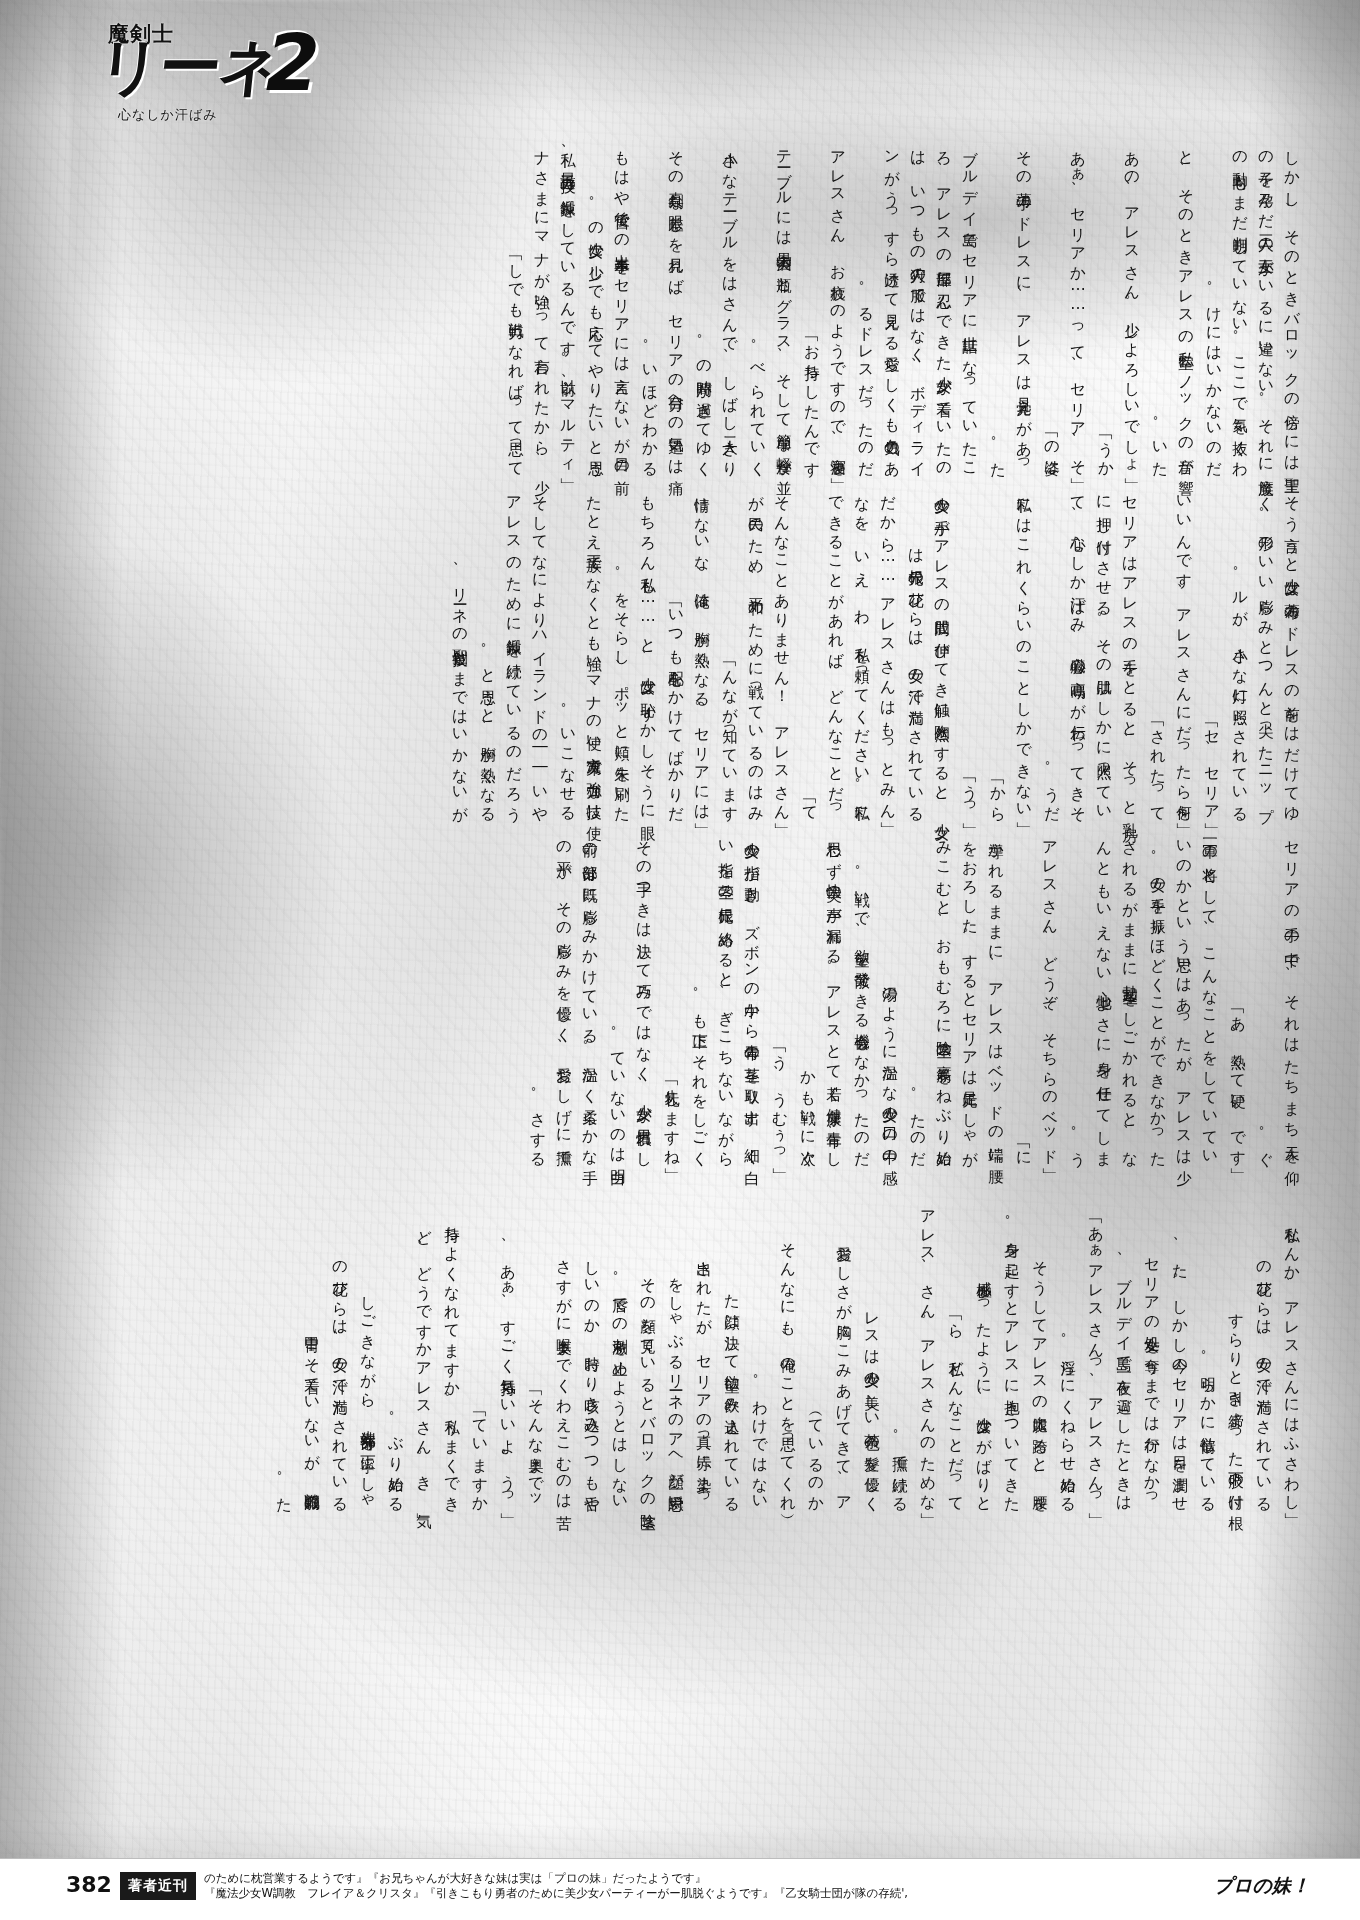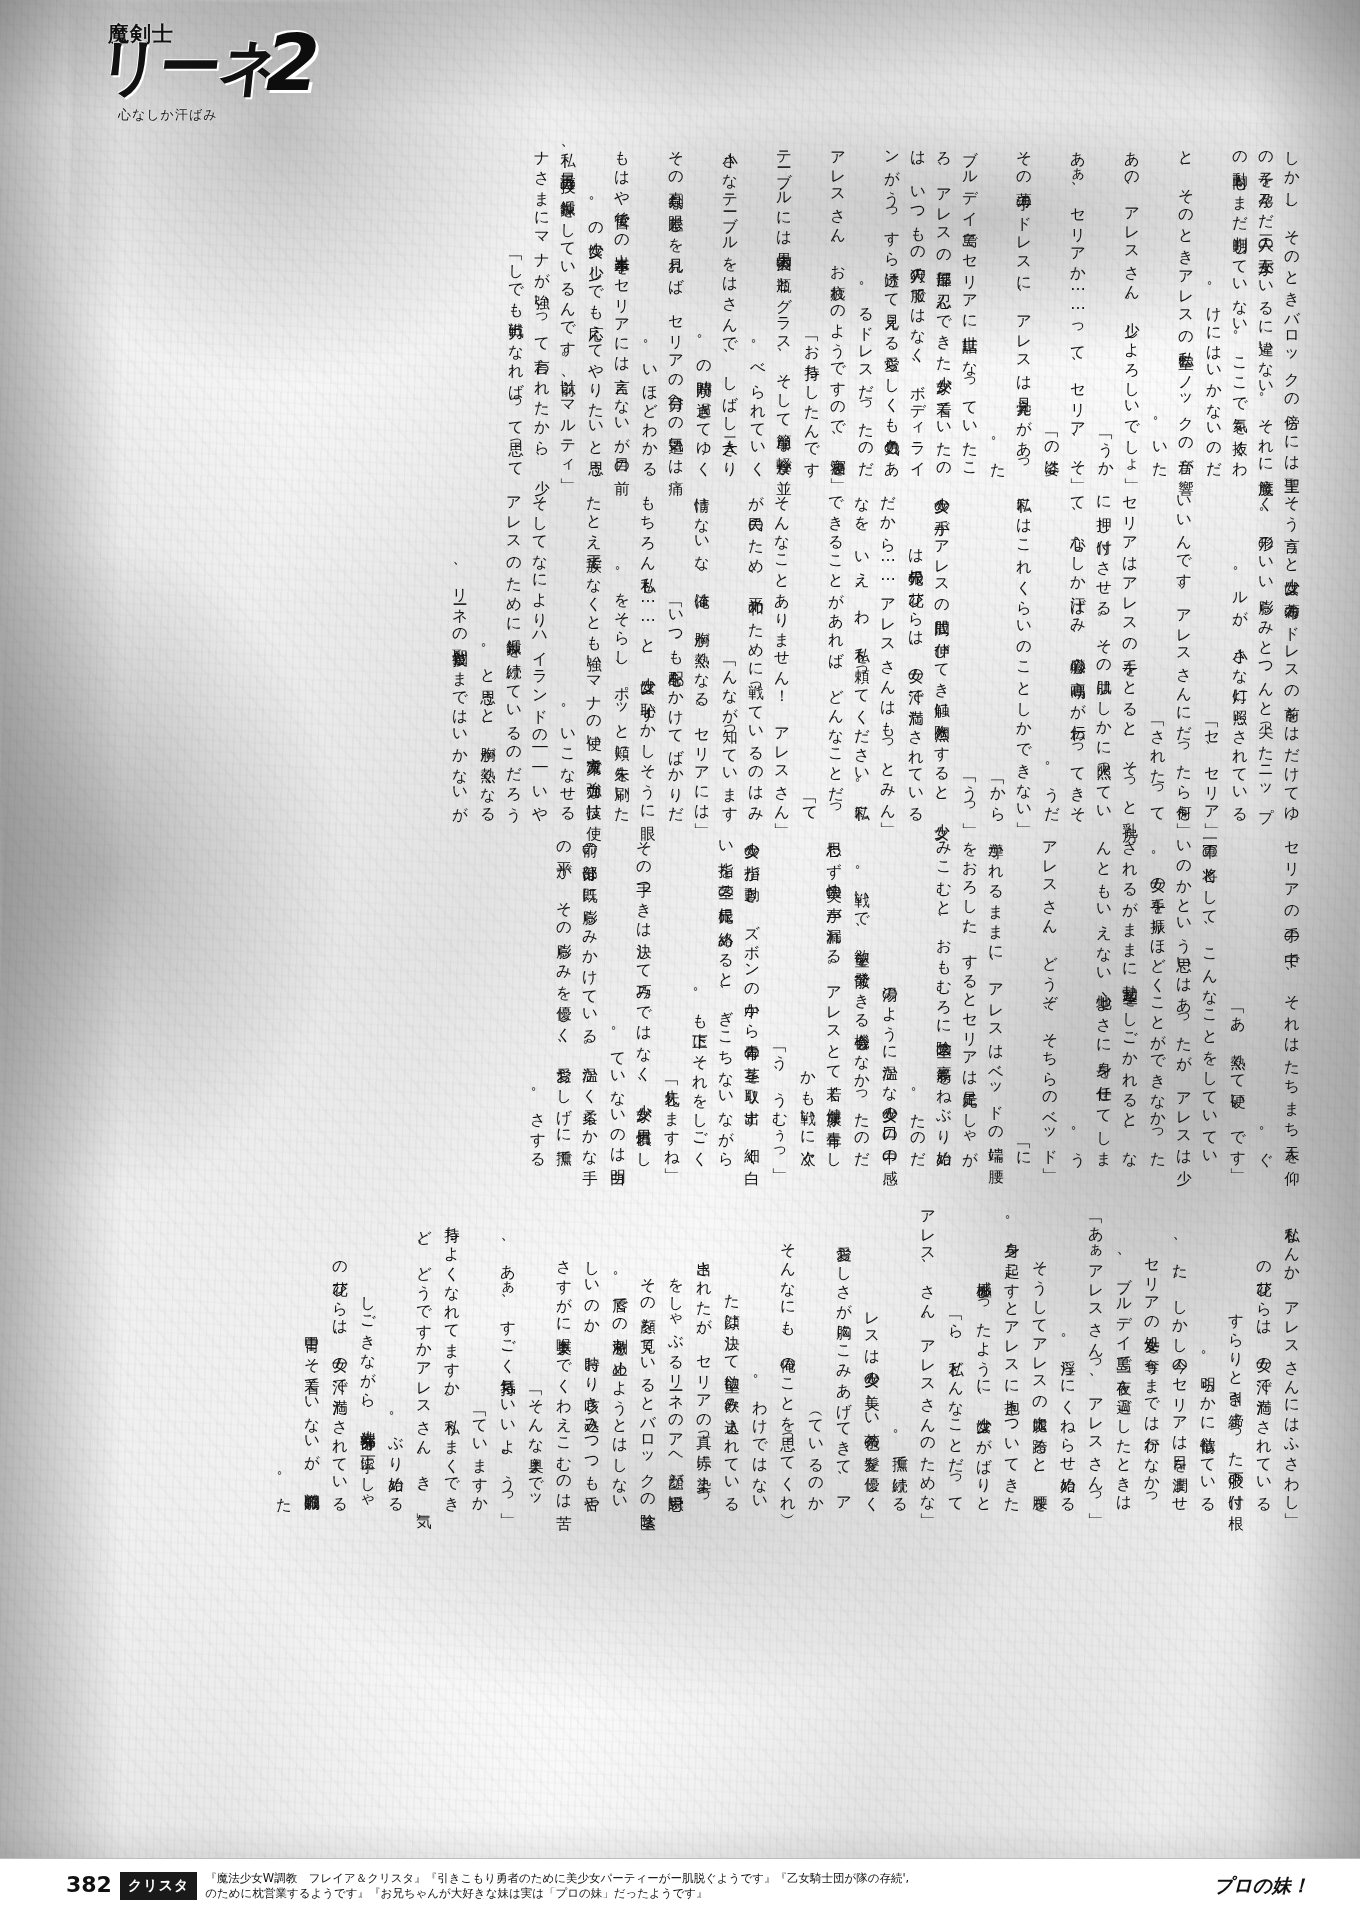--- a/index.html
+++ b/index.html
@@ -298,20 +298,20 @@
     <div class="col-block band4" style="top: 1035px; height: 330px; left: 295px;">しごきながら、先端部分を丁寧にしゃ</div>
     <div class="col-block band4" style="top: 1035px; height: 330px; left: 267px;">の花びらは、女の汁で満たされている</div>
     <div class="col-block band4" style="top: 1035px; height: 330px; left: 239px;">甲冑こそ着ていないが、戦闘服の</div>
     <div class="col-block band4" style="top: 1035px; height: 330px; left: 211px;">た。</div>
   </div>
 
 <div class="footer">
   <div class="footer-rule"></div>
   <div class="page-num">382</div>
   <div class="footer-bar">
-    <div class="kinkan">クリスタ</div>
+    <div class="kinkan">著者近刊</div>
     <div class="titles">
+      <div>のために枕営業するようです』『お兄ちゃんが大好きな妹は実は「プロの妹」だったようです』</div>
       <div>『魔法少女W調教　フレイア＆クリスタ』『引きこもり勇者のために美少女パーティーがー肌脱ぐようです』『乙女騎士団が隊の存続',</div>
-      <div>のために枕営業するようです』『お兄ちゃんが大好きな妹は実は「プロの妹」だったようです』</div>
     </div>
     <div class="onsale">プロの妹！</div>
   </div>
 </div>
 
 </body></html>

